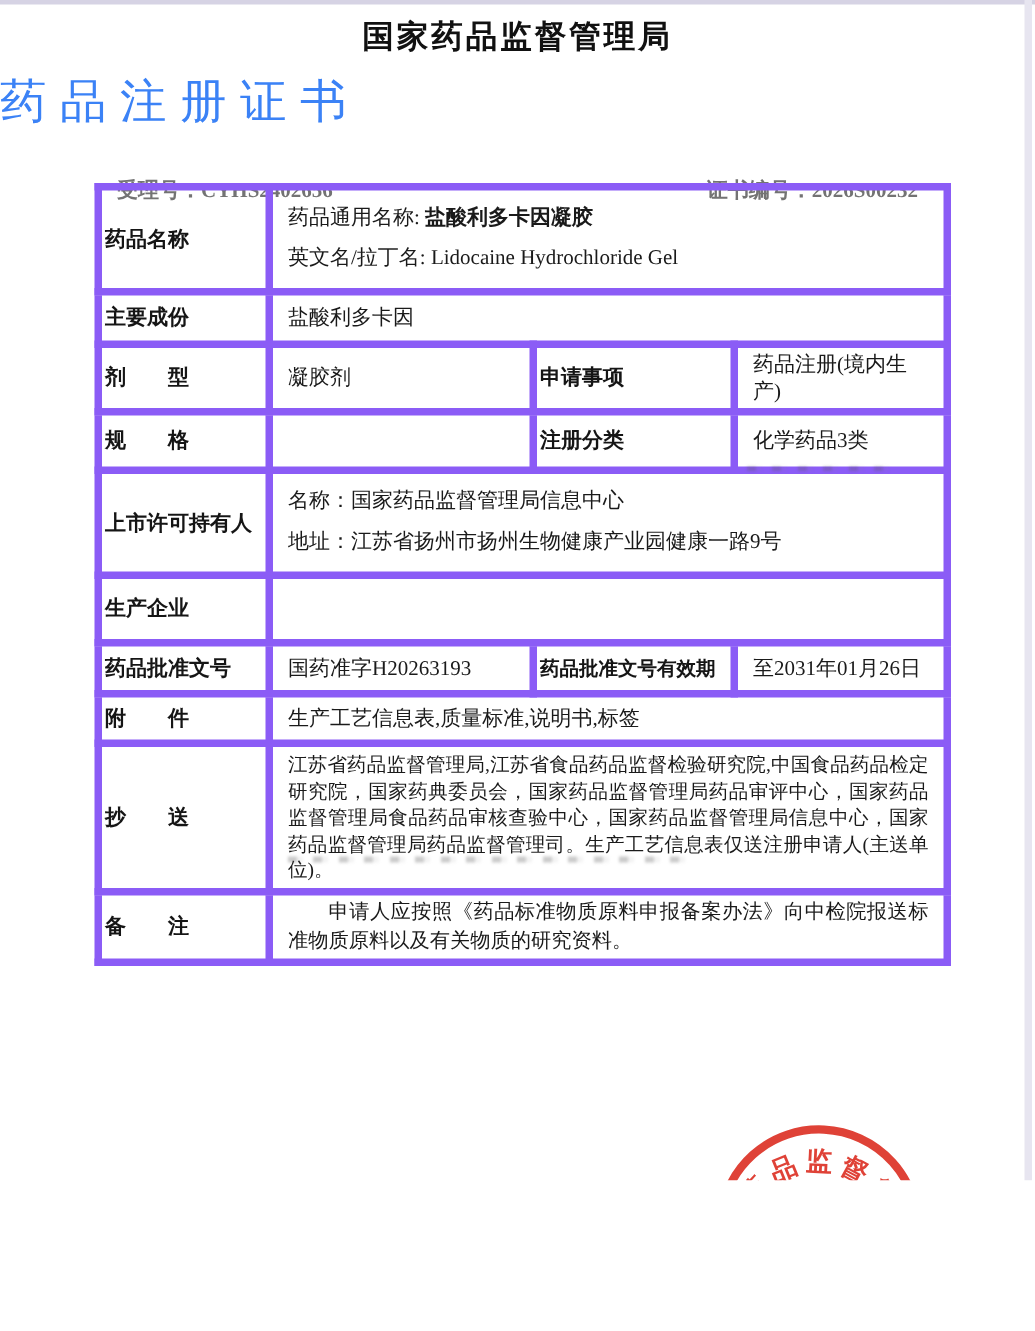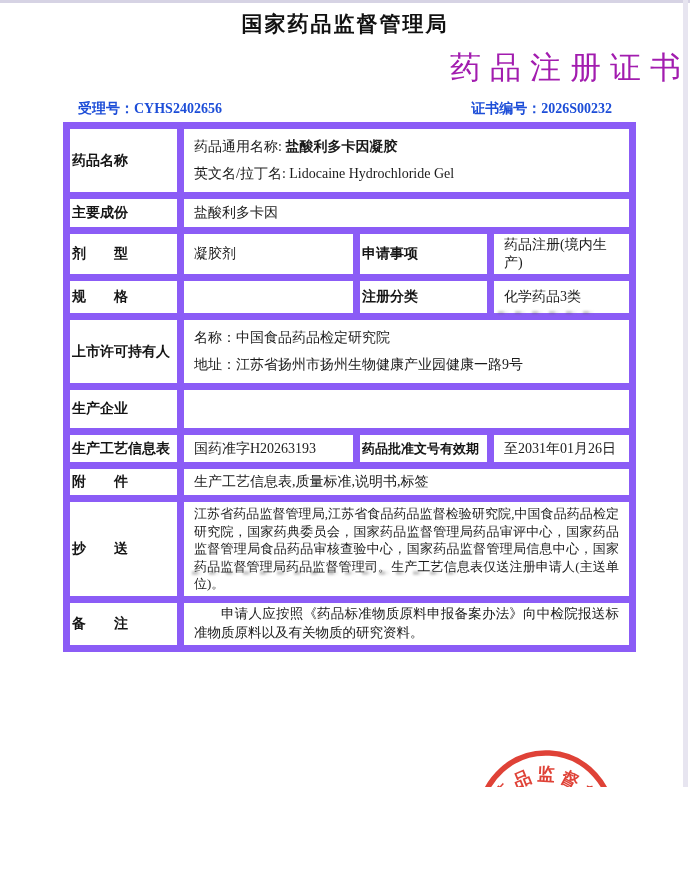--- a/index.html
+++ b/index.html
@@ -8,35 +8,35 @@
     font-family:"Liberation Serif","DejaVu Serif",serif;color:#1c1c1c;
   }
   .edge-top{position:absolute;left:0;top:0;width:690px;height:3px;background:#d6d3e4;}
   .edge-right{position:absolute;top:0;right:2px;width:5px;height:887px;background:#e7e5f0;}
 
   .agency-title{
     position:absolute;left:0;top:10px;width:100%;text-align:center;
     font-size:21px;font-weight:700;letter-spacing:2px;color:#111;
   }
   .doc-title{
-    position:absolute;left:0;top:47px;width:100%;text-align:right;
-    font-size:31px;font-weight:400;letter-spacing:9px;color:#a21caf;
+    position:absolute;left:0;top:47px;width:100%;text-align:left;
+    font-size:31px;font-weight:400;letter-spacing:9px;color:#3b82f6;
   }
   .meta-row{
-    position:absolute;left:78px;top:100px;width:534px;
+    position:absolute;left:78px;top:118px;width:534px;
     display:flex;justify-content:space-between;
-    font-size:14px;font-weight:600;color:#1d4ed8;
+    font-size:14px;font-weight:600;color:#737373;
   }
 
   table.cert{
     position:absolute;left:63px;top:122px;width:566px;
     border-collapse:collapse;table-layout:fixed;
     border:2px solid #2e2e2e;font-size:14px;color:#1a1a1a;
   }
-  table.cert td{border:7px solid #8b5cf6;vertical-align:middle;overflow:hidden;}
+  table.cert td{border:5px solid #8b5cf6;vertical-align:middle;overflow:hidden;}
   td.lbl{
     text-align:left;font-weight:700;padding:0 2px;white-space:nowrap;
     font-size:14px;color:#151515;
   }
   td.lbl.tight{font-size:13px;}
   td.val{padding:2px 10px;text-align:left;font-size:14px;}
   td.val .line{line-height:1.9;}
   .bold{font-weight:700;}
   .r1{height:70px}.r2{height:35px}.r3{height:27px}.r4{height:39px}
   .r5{height:30px}.r6{height:47px}.r7{height:126px}.r8{height:70px}
@@ -110,32 +110,32 @@
       <td class="lbl">注册分类</td>
       <td class="val">化学药品3类</td>
     </tr>
 
 
 
 
     <tr class="r8">
       <td class="lbl">上市许可持有人</td>
       <td class="val" colspan="3">
-        <div class="line">名称：中国食品药品检定研究院</div>
+        <div class="line">名称：国家药品监督管理局信息中心</div>
         <div class="line">地址：江苏省扬州市扬州生物健康产业园健康一路9号</div>
       </td>
     </tr>
 
     <tr class="r9">
       <td class="lbl">生产企业</td>
       <td class="val" colspan="3"></td>
     </tr>
 
     <tr class="r10">
-      <td class="lbl">生产工艺信息表</td>
+      <td class="lbl">药品批准文号</td>
       <td class="val">国药准字H20263193</td>
       <td class="lbl tight">药品批准文号有效期</td>
       <td class="val small-val">至2031年01月26日</td>
     </tr>
 
     <tr class="r11">
       <td class="lbl">附　　件</td>
       <td class="val" colspan="3">生产工艺信息表,质量标准,说明书,标签</td>
     </tr>
 

